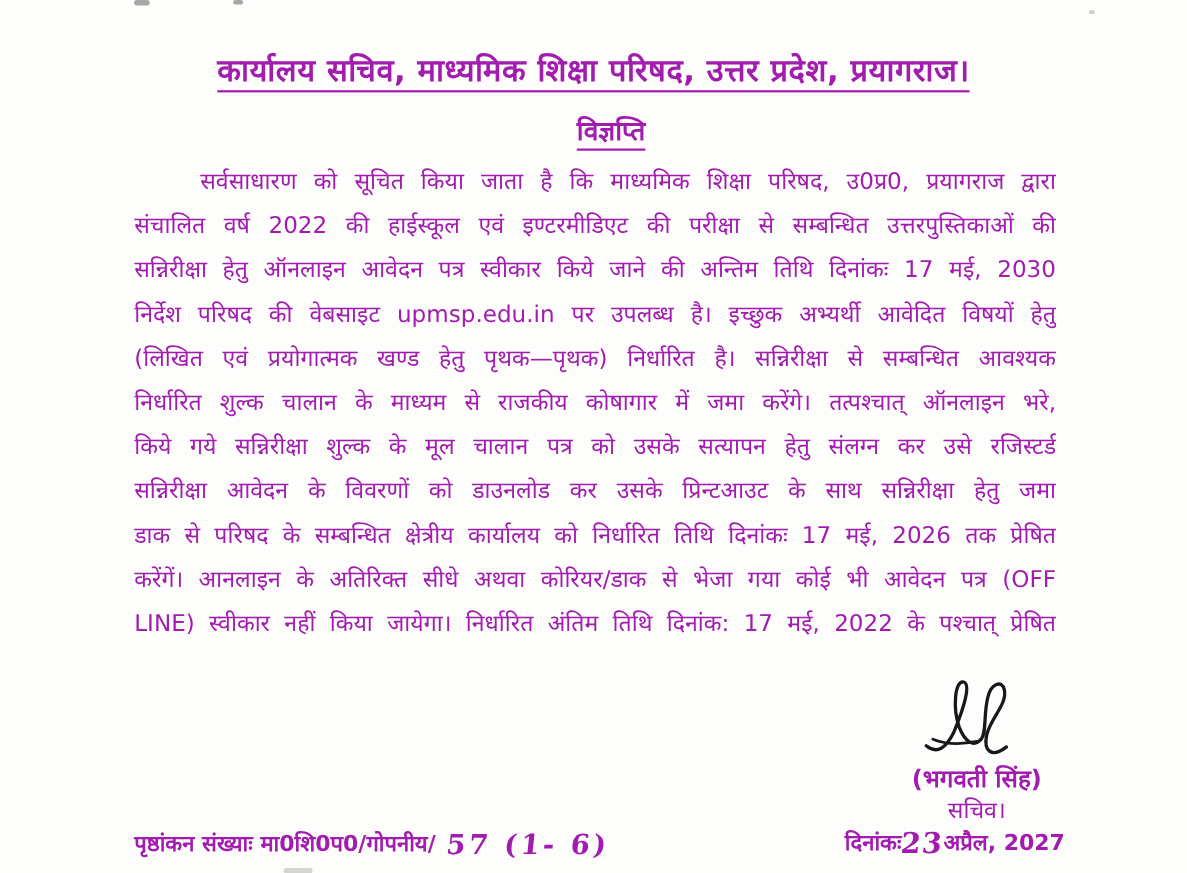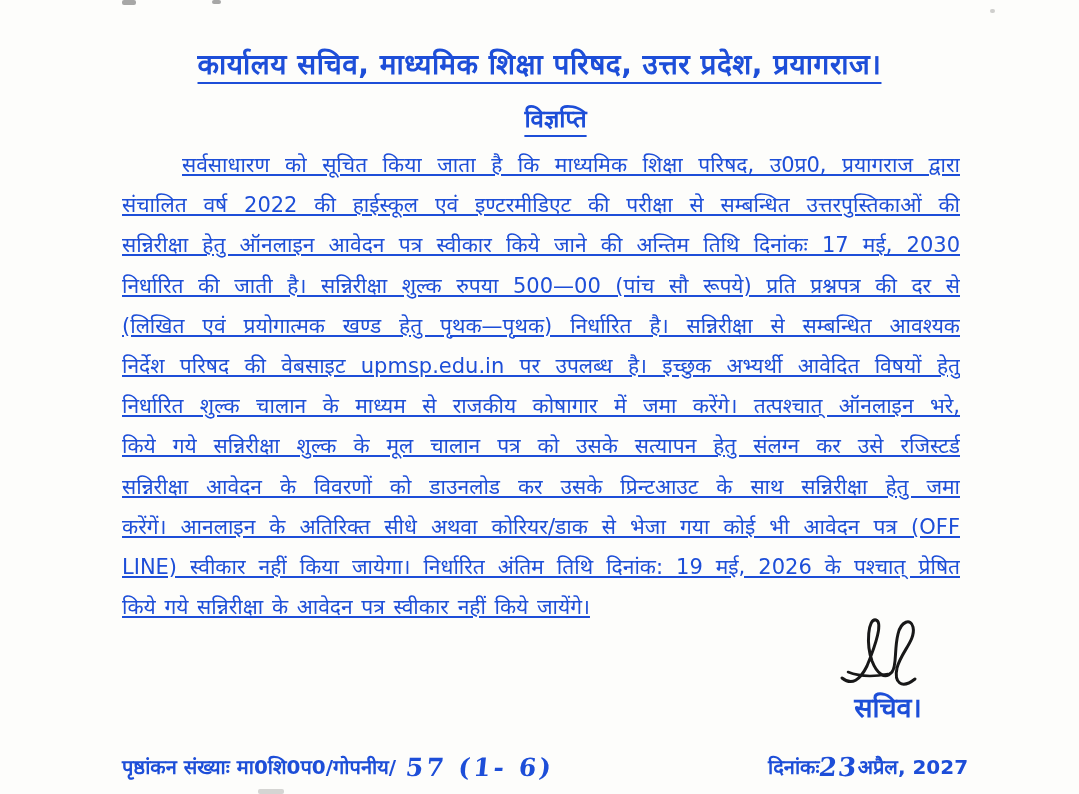--- a/index.html
+++ b/index.html
@@ -42,34 +42,33 @@
     font-size: 21px;
     word-spacing: 2px;
   }
   .body-line {
     height: 40.2px;
     line-height: 40.2px;
     text-align: justify;
     text-align-last: justify;
     overflow: hidden;
     white-space: normal;
-    text-decoration: underline;
   }
   .body-line.first { text-indent: 60px; }
   .body-line.last { text-align-last: left; }
 
   .sig-block {
     position: absolute;
     top: 616px; left: 793px;
     width: 190px;
     text-align: center;
   }
   .sig-svg { display: block; margin: 0 auto -2px auto; }
   .sig-name { font-size: 22px; font-weight: 700; line-height: 30px; }
-  .sig-role { font-size: 27px; font-weight: 700; line-height: 27px; }
+  .sig-role { font-size: 21px; font-weight: 400; line-height: 27px; }
 
   .date-line {
     position: absolute;
     top: 752px; left: 768px;
     font-size: 20px;
     font-weight: 700;
     white-space: nowrap;
   }
   .handwritten {
     display: inline-block;
@@ -96,57 +95,57 @@
   
   .speck { position: absolute; background: #8a8a8a; border-radius: 2px; opacity: .75; }
   .speck.s1 { left: 122px; top: 0; width: 14px; height: 5px; }
   .speck.s2 { left: 212px; top: 0; width: 9px;  height: 4px; }
   .speck.s3 { left: 990px; top: 9px; width: 5px; height: 4px; opacity:.4; }
   .speck.s4 { left: 258px; top: 789px; width: 26px; height: 5px; opacity: .35; }
 </style>
 </head>
 <body>
 
-<div class="page" style="background: rgb(253, 253, 251); color: #1d4ed8;">
+<div class="page" style="background: rgb(253, 253, 251); color: #a21caf;">
 
   <div class="speck s1"></div>
   <div class="speck s2"></div>
   <div class="speck s3"></div>
   <div class="speck s4"></div>
 
   <div class="doc-title">
     <span class="u">कार्यालय सचिव, माध्यमिक शिक्षा परिषद, उत्तर प्रदेश, प्रयागराज।</span>
   </div>
 
   <div class="doc-subtitle">
     <span class="u">विज्ञप्ति</span>
   </div>
 
   <div class="body-text">
     <div class="body-line first">सर्वसाधारण को सूचित किया जाता है कि माध्यमिक शिक्षा परिषद, उ0प्र0, प्रयागराज द्वारा</div>
     <div class="body-line">संचालित वर्ष 2022 की हाईस्कूल एवं इण्टरमीडिएट की परीक्षा से सम्बन्धित उत्तरपुस्तिकाओं की</div>
     <div class="body-line">सन्निरीक्षा हेतु ऑनलाइन आवेदन पत्र स्वीकार किये जाने की अन्तिम तिथि दिनांकः 17 मई, 2030</div>
-    <div class="body-line">निर्धारित की जाती है। सन्निरीक्षा शुल्क रुपया 500—00 (पांच सौ रूपये) प्रति प्रश्नपत्र की दर से</div>
+    <div class="body-line">निर्देश परिषद की वेबसाइट upmsp.edu.in पर उपलब्ध है। इच्छुक अभ्यर्थी आवेदित विषयों हेतु</div>
     <div class="body-line">(लिखित एवं प्रयोगात्मक खण्ड हेतु पृथक—पृथक) निर्धारित है। सन्निरीक्षा से सम्बन्धित आवश्यक</div>
-    <div class="body-line">निर्देश परिषद की वेबसाइट upmsp.edu.in पर उपलब्ध है। इच्छुक अभ्यर्थी आवेदित विषयों हेतु</div>
     <div class="body-line">निर्धारित शुल्क चालान के माध्यम से राजकीय कोषागार में जमा करेंगे। तत्पश्चात् ऑनलाइन भरे,</div>
     <div class="body-line">किये गये सन्निरीक्षा शुल्क के मूल चालान पत्र को उसके सत्यापन हेतु संलग्न कर उसे रजिस्टर्ड</div>
     <div class="body-line">सन्निरीक्षा आवेदन के विवरणों को डाउनलोड कर उसके प्रिन्टआउट के साथ सन्निरीक्षा हेतु जमा</div>
+    <div class="body-line">डाक से परिषद के सम्बन्धित क्षेत्रीय कार्यालय को निर्धारित तिथि दिनांकः 17 मई, 2026 तक प्रेषित</div>
     <div class="body-line">करेंगें। आनलाइन के अतिरिक्त सीधे अथवा कोरियर/डाक से भेजा गया कोई भी आवेदन पत्र (OFF</div>
-    <div class="body-line">LINE) स्वीकार नहीं किया जायेगा। निर्धारित अंतिम तिथि दिनांक: 19 मई, 2026 के पश्चात् प्रेषित</div>
-    <div class="body-line last">किये गये सन्निरीक्षा के आवेदन पत्र स्वीकार नहीं किये जायेंगे।</div>
+    <div class="body-line">LINE) स्वीकार नहीं किया जायेगा। निर्धारित अंतिम तिथि दिनांक: 17 मई, 2022 के पश्चात् प्रेषित</div>
   </div>
 
   <div class="sig-block">
     <svg class="sig-svg" width="100" height="80" viewBox="0 0 100 80">
       <path d="M4,62 C14,70 22,64 29,50 C38,28 45,6 38,4 C30,2 28,28 34,45
                C39,58 47,64 54,56 C59,50 56,34 60,18 C63,5 73,2 75,11
                C78,24 63,36 59,52 C56,66 63,74 77,63" fill="none" stroke="#181818" stroke-width="3" stroke-linecap="round" stroke-linejoin="round"></path>
       <path d="M10,56 C25,62 40,60 50,58" fill="none" stroke="#181818" stroke-width="2.5" stroke-linecap="round"></path>
     </svg>
+    <div class="sig-name">(भगवती सिंह)</div>
     <div class="sig-role">सचिव।</div>
   </div>
 
   <div class="date-line">
     <span>दिनांकः</span><span class="handwritten">23</span><span>अप्रैल, 2027</span>
   </div>
 
   <div class="footer-line">
     <span>पृष्ठांकन संख्याः मा0शि0प0/गोपनीय/</span><span class="handwritten">57 (1- 6)</span>
   </div>

